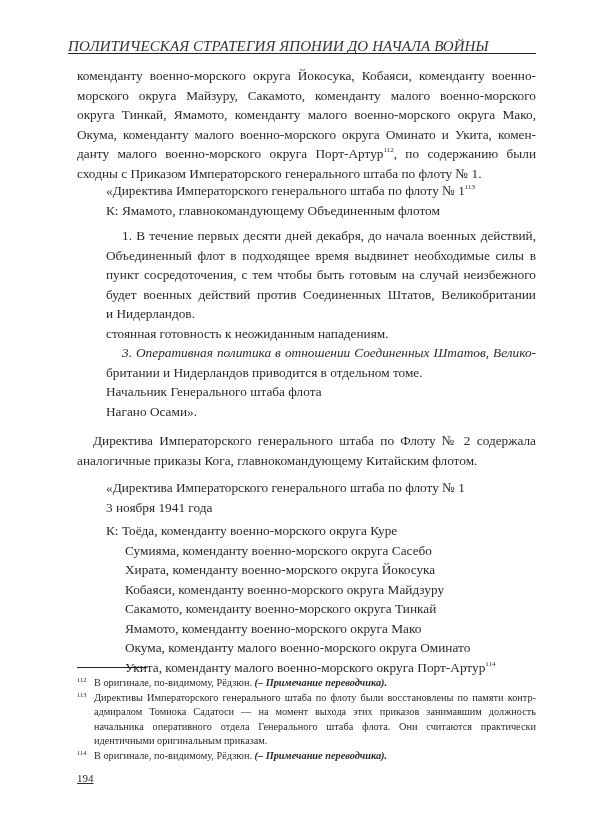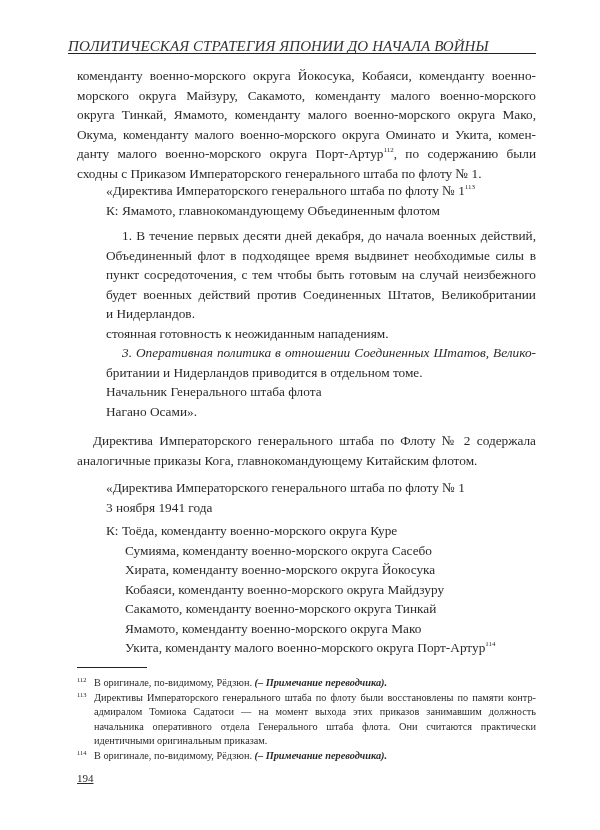--- a/index.html
+++ b/index.html
@@ -74,20 +74,21 @@
   <span class="line">3 ноября 1941 года</span>
 </div>
 
 <div class="recip-list" style="top:521px;">
   <span class="line">К: Тоёда, коменданту военно-морского округа Куре</span>
   <span class="line recip-sub">Сумияма, коменданту военно-морского округа Сасебо</span>
   <span class="line recip-sub">Хирата, коменданту военно-морского округа Йокосука</span>
   <span class="line recip-sub">Кобаяси, коменданту военно-морского округа Майдзуру</span>
   <span class="line recip-sub">Сакамото, коменданту военно-морского округа Тинкай</span>
   <span class="line recip-sub">Ямамото, коменданту военно-морского округа Мако</span>
+  <span class="line recip-sub">Окума, коменданту малого военно-морского округа Оминато</span>
   <span class="line recip-sub"><span>Укита, коменданту малого военно-морского округа Порт-Артур</span><sup>114</sup></span>
 </div>
 
 <div class="fn-rule"></div>
 <div class="footnotes">
   <div class="fn">
     <span class="fn-num">112</span>
     <span>В оригинале, по-видимому, Рёдзюн. </span><i>(– Примечание переводчика).</i>
   </div>
   <div class="fn">

